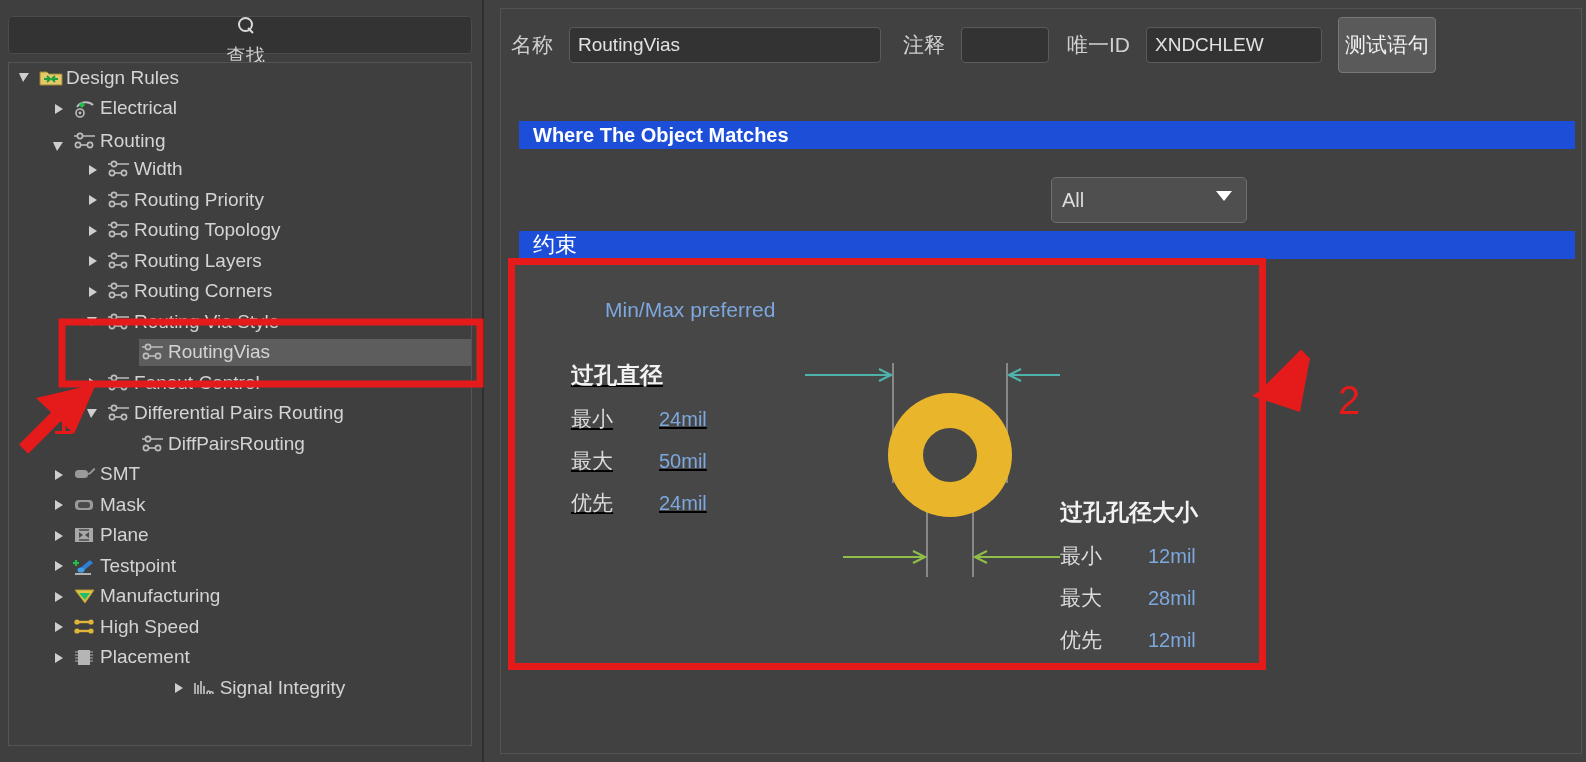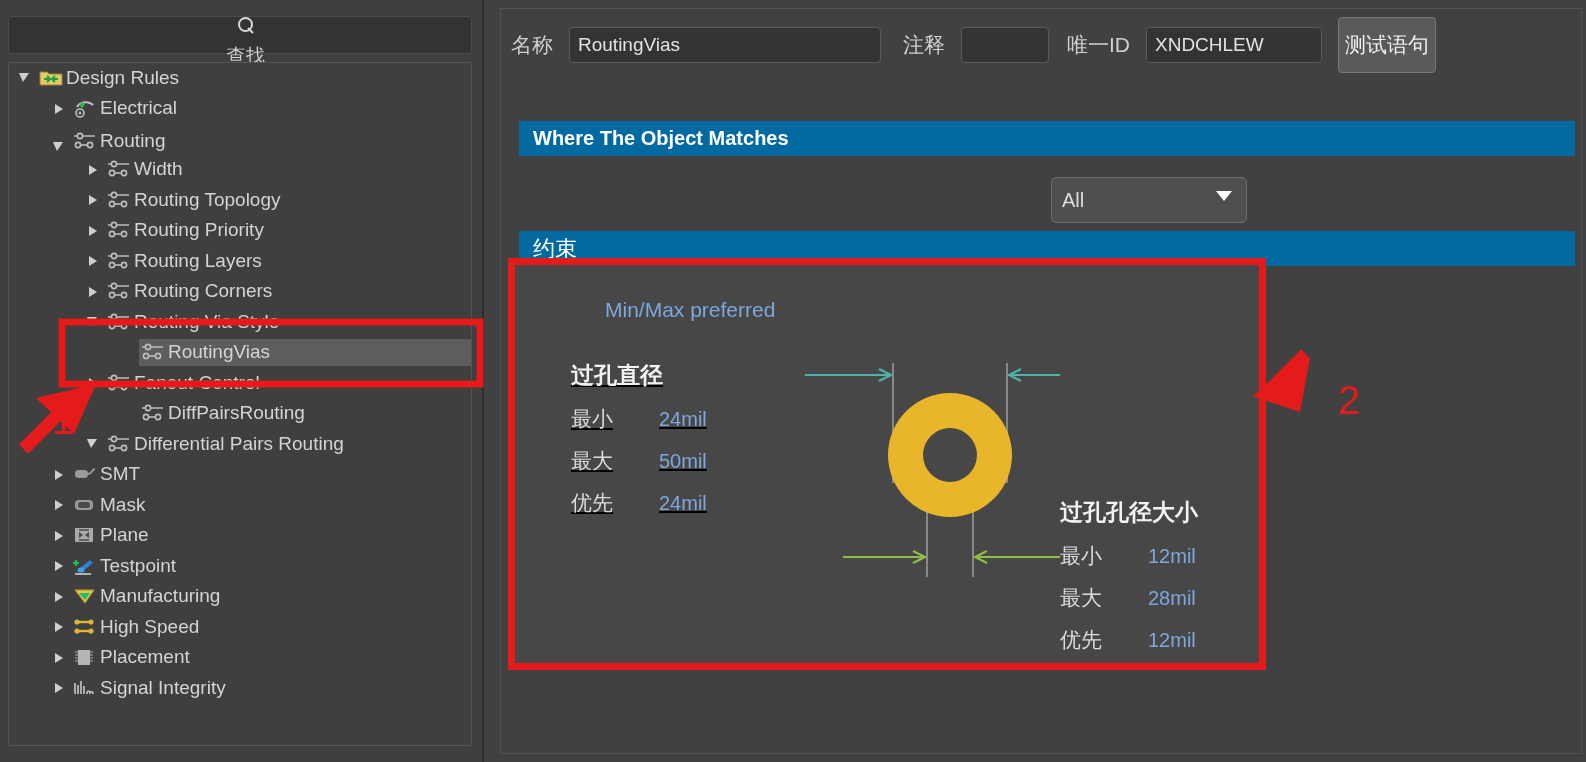--- a/index.html
+++ b/index.html
@@ -75,22 +75,22 @@
     height: 36px; color: #e2e2e2; font-size: 19px;
     display: flex; align-items: center; padding: 0 8px;
   }
   .btn {
     background: #5a5a5a; border: 1px solid #787878; border-radius: 4px;
     height: 56px; color: #f0f0f0; font-size: 21px;
     display: flex; align-items: center; justify-content: center; padding: 0 6px;
   }
 
   .section-head {
-    position: absolute; left: 18px; height: 35px; width: 1056px;
-    background: #0369a1; color: #ffffff; font-size: 20px; font-weight: bold;
+    position: absolute; left: 18px; height: 28px; width: 1056px;
+    background: #1d4ed8; color: #ffffff; font-size: 20px; font-weight: bold;
     display: flex; align-items: center; padding-left: 14px;
   }
   #where-head { top: 112px; }
   #constraint-head { top: 222px; font-weight: normal; font-size: 22px; }
 
   #scope-select {
     position: absolute; left: 550px; top: 168px; width: 196px; height: 46px;
     background: #4f4f4f; border: 1px solid #6e6e6e; border-radius: 5px;
     display: flex; align-items: center; padding: 0 10px;
     color: #dcdcdc; font-size: 20px;
@@ -192,34 +192,34 @@
         <div class="tree-row" style="padding-left: 76px;">
           <span class="twisty collapsed"></span>
           <span class="label-hit">
             <span class="ticon"><svg width="24" height="20" viewBox="0 0 24 20">
                 <circle cx="7" cy="5" r="2.6" stroke="#bdbdbd" stroke-width="1.6" fill="none"></circle>
                 <path d="M1 5h3M10 5h12" stroke="#bdbdbd" stroke-width="1.6"></path>
                 <circle cx="5" cy="14" r="2.6" stroke="#bdbdbd" stroke-width="1.6" fill="none"></circle>
                 <circle cx="17" cy="14" r="2.6" stroke="#bdbdbd" stroke-width="1.6" fill="none"></circle>
                 <path d="M8 14h6" stroke="#bdbdbd" stroke-width="1.6"></path>
               </svg></span>
+            <span>Routing Priority</span>
+          </span>
+        </div>
+        <div class="tree-row" style="padding-left: 76px;">
+          <span class="twisty collapsed"></span>
+          <span class="label-hit">
+            <span class="ticon"><svg width="24" height="20" viewBox="0 0 24 20">
+                <circle cx="7" cy="5" r="2.6" stroke="#bdbdbd" stroke-width="1.6" fill="none"></circle>
+                <path d="M1 5h3M10 5h12" stroke="#bdbdbd" stroke-width="1.6"></path>
+                <circle cx="5" cy="14" r="2.6" stroke="#bdbdbd" stroke-width="1.6" fill="none"></circle>
+                <circle cx="17" cy="14" r="2.6" stroke="#bdbdbd" stroke-width="1.6" fill="none"></circle>
+                <path d="M8 14h6" stroke="#bdbdbd" stroke-width="1.6"></path>
+              </svg></span>
             <span>Routing Topology</span>
-          </span>
-        </div>
-        <div class="tree-row" style="padding-left: 76px;">
-          <span class="twisty collapsed"></span>
-          <span class="label-hit">
-            <span class="ticon"><svg width="24" height="20" viewBox="0 0 24 20">
-                <circle cx="7" cy="5" r="2.6" stroke="#bdbdbd" stroke-width="1.6" fill="none"></circle>
-                <path d="M1 5h3M10 5h12" stroke="#bdbdbd" stroke-width="1.6"></path>
-                <circle cx="5" cy="14" r="2.6" stroke="#bdbdbd" stroke-width="1.6" fill="none"></circle>
-                <circle cx="17" cy="14" r="2.6" stroke="#bdbdbd" stroke-width="1.6" fill="none"></circle>
-                <path d="M8 14h6" stroke="#bdbdbd" stroke-width="1.6"></path>
-              </svg></span>
-            <span>Routing Priority</span>
           </span>
         </div>
         <div class="tree-row" style="padding-left: 76px;">
           <span class="twisty collapsed"></span>
           <span class="label-hit">
             <span class="ticon"><svg width="24" height="20" viewBox="0 0 24 20">
                 <circle cx="7" cy="5" r="2.6" stroke="#bdbdbd" stroke-width="1.6" fill="none"></circle>
                 <path d="M1 5h3M10 5h12" stroke="#bdbdbd" stroke-width="1.6"></path>
                 <circle cx="5" cy="14" r="2.6" stroke="#bdbdbd" stroke-width="1.6" fill="none"></circle>
                 <circle cx="17" cy="14" r="2.6" stroke="#bdbdbd" stroke-width="1.6" fill="none"></circle>
@@ -273,44 +273,44 @@
             <span class="ticon"><svg width="24" height="20" viewBox="0 0 24 20">
                 <circle cx="7" cy="5" r="2.6" stroke="#bdbdbd" stroke-width="1.6" fill="none"></circle>
                 <path d="M1 5h3M10 5h12" stroke="#bdbdbd" stroke-width="1.6"></path>
                 <circle cx="5" cy="14" r="2.6" stroke="#bdbdbd" stroke-width="1.6" fill="none"></circle>
                 <circle cx="17" cy="14" r="2.6" stroke="#bdbdbd" stroke-width="1.6" fill="none"></circle>
                 <path d="M8 14h6" stroke="#bdbdbd" stroke-width="1.6"></path>
               </svg></span>
             <span>Fanout Control</span>
           </span>
         </div>
+        <div class="tree-row" style="padding-left: 76px;">
+          <span class="twisty expanded"></span>
+          <span class="label-hit">
+            <span class="ticon"><svg width="24" height="20" viewBox="0 0 24 20">
+                <circle cx="7" cy="5" r="2.6" stroke="#bdbdbd" stroke-width="1.6" fill="none"></circle>
+                <path d="M1 5h3M10 5h12" stroke="#bdbdbd" stroke-width="1.6"></path>
+                <circle cx="5" cy="14" r="2.6" stroke="#bdbdbd" stroke-width="1.6" fill="none"></circle>
+                <circle cx="17" cy="14" r="2.6" stroke="#bdbdbd" stroke-width="1.6" fill="none"></circle>
+                <path d="M8 14h6" stroke="#bdbdbd" stroke-width="1.6"></path>
+              </svg></span>
+            <span>Differential Pairs Routing</span>
+          </span>
+        </div>
         <div class="tree-row" style="padding-left: 110px;">
           <span class="twisty "></span>
           <span class="label-hit">
             <span class="ticon"><svg width="24" height="20" viewBox="0 0 24 20">
                 <circle cx="7" cy="5" r="2.6" stroke="#bdbdbd" stroke-width="1.6" fill="none"></circle>
                 <path d="M1 5h3M10 5h12" stroke="#bdbdbd" stroke-width="1.6"></path>
                 <circle cx="5" cy="14" r="2.6" stroke="#bdbdbd" stroke-width="1.6" fill="none"></circle>
                 <circle cx="17" cy="14" r="2.6" stroke="#bdbdbd" stroke-width="1.6" fill="none"></circle>
                 <path d="M8 14h6" stroke="#bdbdbd" stroke-width="1.6"></path>
               </svg></span>
             <span>DiffPairsRouting</span>
-          </span>
-        </div>
-        <div class="tree-row" style="padding-left: 76px;">
-          <span class="twisty expanded"></span>
-          <span class="label-hit">
-            <span class="ticon"><svg width="24" height="20" viewBox="0 0 24 20">
-                <circle cx="7" cy="5" r="2.6" stroke="#bdbdbd" stroke-width="1.6" fill="none"></circle>
-                <path d="M1 5h3M10 5h12" stroke="#bdbdbd" stroke-width="1.6"></path>
-                <circle cx="5" cy="14" r="2.6" stroke="#bdbdbd" stroke-width="1.6" fill="none"></circle>
-                <circle cx="17" cy="14" r="2.6" stroke="#bdbdbd" stroke-width="1.6" fill="none"></circle>
-                <path d="M8 14h6" stroke="#bdbdbd" stroke-width="1.6"></path>
-              </svg></span>
-            <span>Differential Pairs Routing</span>
           </span>
         </div>
         <div class="tree-row" style="padding-left: 42px;">
           <span class="twisty collapsed"></span>
           <span class="label-hit">
             <span class="ticon"><svg width="24" height="20" viewBox="0 0 24 20">
                 <rect x="2" y="6" width="13" height="8" rx="3.5" fill="#9a9a9a"></rect>
                 <path d="M15 10c4 0 4-5 7-5" stroke="#9a9a9a" stroke-width="2" fill="none"></path>
               </svg></span>
             <span>SMT</span>
@@ -378,21 +378,21 @@
           <span class="label-hit">
             <span class="ticon"><svg width="24" height="20" viewBox="0 0 24 20">
                 <rect x="5" y="3" width="12" height="15" fill="#b5b5b5"></rect>
                 <g stroke="#8a8a8a" stroke-width="1.4">
                   <path d="M2 5h3M2 8h3M2 11h3M2 14h3M17 5h3M17 8h3M17 11h3M17 14h3"></path>
                 </g>
               </svg></span>
             <span>Placement</span>
           </span>
         </div>
-        <div class="tree-row" style="padding-left: 42px;">
+        <div class="tree-row" style="padding-left: 42px; justify-content: center;">
           <span class="twisty collapsed"></span>
           <span class="label-hit">
             <span class="ticon"><svg width="24" height="20" viewBox="0 0 24 20">
                 <g stroke="#c0c0c0" stroke-width="1.7" fill="none">
                   <path d="M2 16V5M5 16V7M8 16V3M11 16V8M14 16c0-4 3-4 3 0M17 16c0-3 3-3 3 0"></path>
                 </g>
               </svg></span>
             <span>Signal Integrity</span>
           </span>
         </div>

